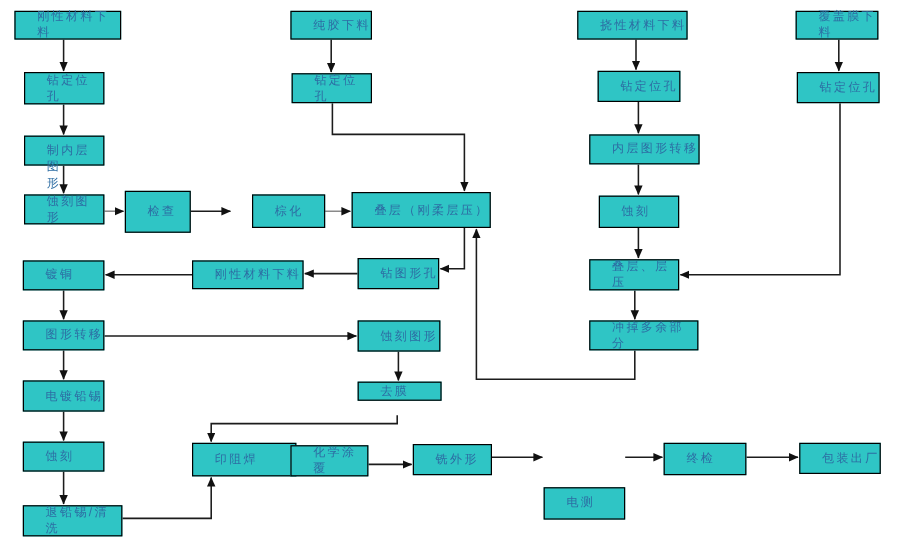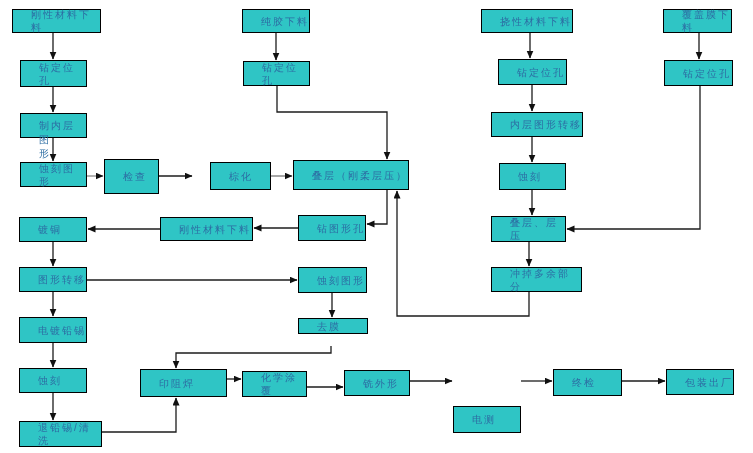--- a/index.html
+++ b/index.html
@@ -118,19 +118,19 @@
     <div class="node" style="left: 298px; top: 267px; width: 69px; height: 26px;">蚀刻图形</div>
     <div class="node" style="left: 298px; top: 318px; width: 70px; height: 16px;">去膜</div>
     <div class="node" style="left: 481px; top: 9px; width: 92px; height: 24px;">挠性材料下料</div>
     <div class="node" style="left: 498px; top: 59px; width: 69px; height: 26px;">钻定位孔</div>
     <div class="node" style="left: 491px; top: 112px; width: 92px; height: 25px;">内层图形转移</div>
     <div class="node" style="left: 499px; top: 163px; width: 67px; height: 27px;">蚀刻</div>
     <div class="node" style="left: 491px; top: 216px; width: 75px; height: 26px;">叠层、层压</div>
     <div class="node" style="left: 491px; top: 267px; width: 91px; height: 25px;">冲掉多余部分</div>
     <div class="node" style="left: 663px; top: 9px; width: 69px; height: 24px;">覆盖膜下料</div>
     <div class="node" style="left: 664px; top: 60px; width: 69px; height: 26px;">钻定位孔</div>
-    <div class="node" style="left: 140px; top: 369px; width: 87px; height: 28px;">印阻焊</div>
+    <div class="node" style="left: 160px; top: 369px; width: 87px; height: 28px;">印阻焊</div>
     <div class="node" style="left: 242px; top: 371px; width: 65px; height: 26px;">化学涂覆</div>
     <div class="node" style="left: 344px; top: 370px; width: 66px; height: 26px;">铣外形</div>
     <div class="node" style="left: 453px; top: 370px; width: 68px; height: 27px; margin-top: 36px;">电测</div>
     <div class="node" style="left: 553px; top: 369px; width: 69px; height: 27px;">终检</div>
     <div class="node" style="left: 666px; top: 369px; width: 68px; height: 26px;">包装出厂</div>
   </div>
 
 </body></html>

